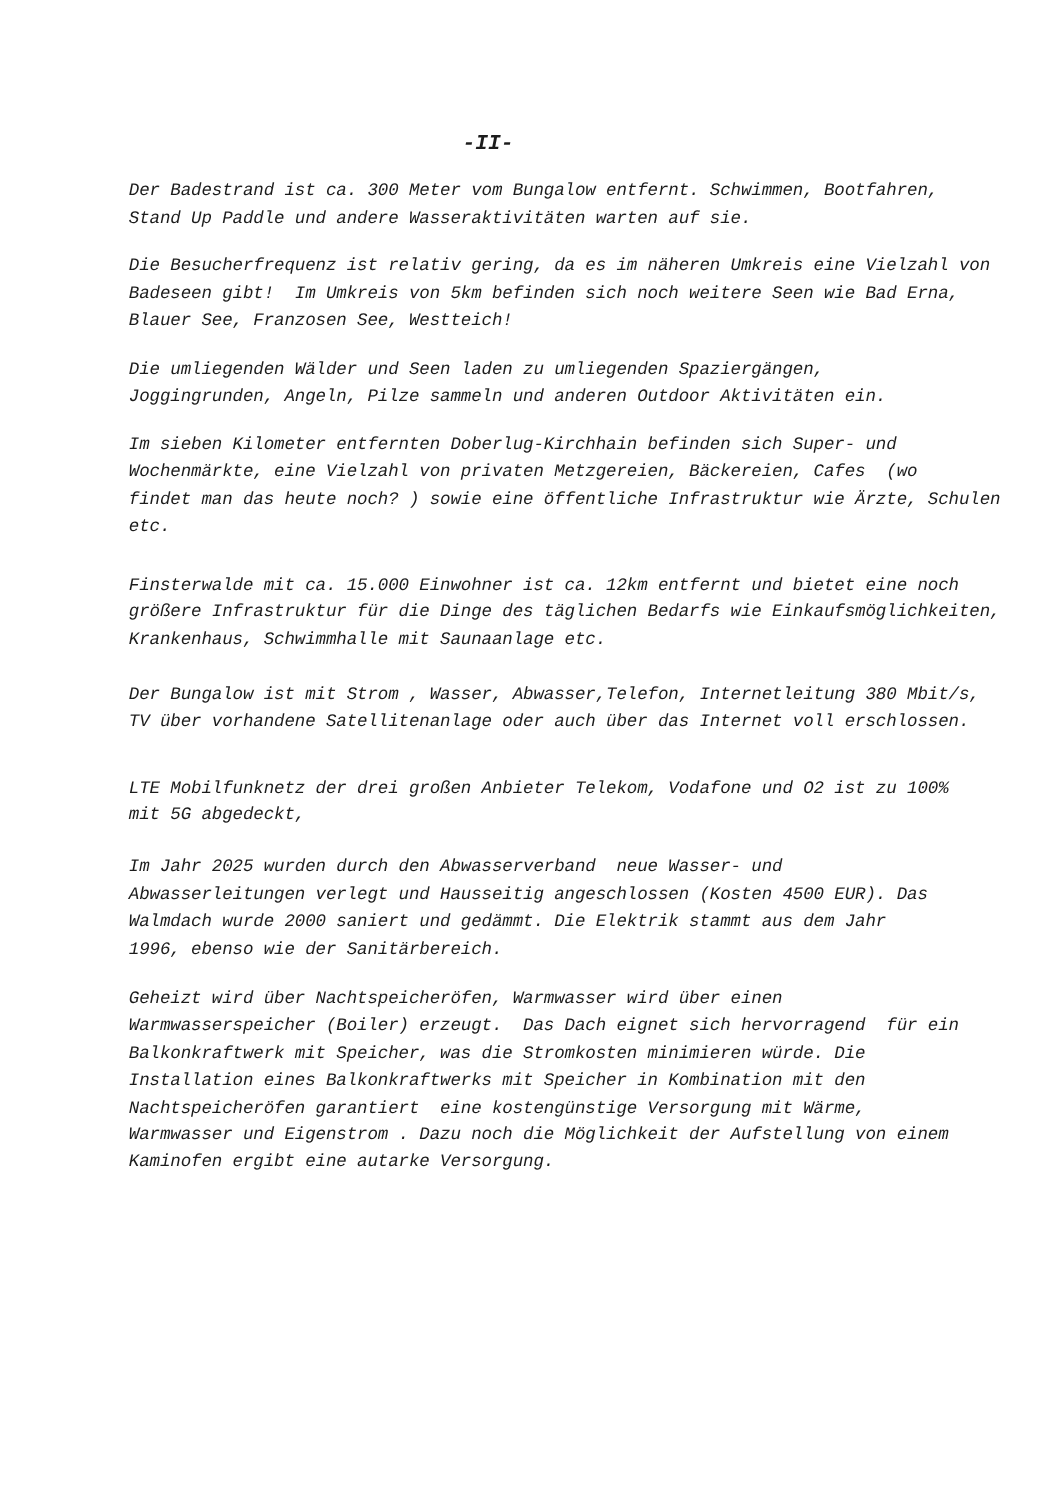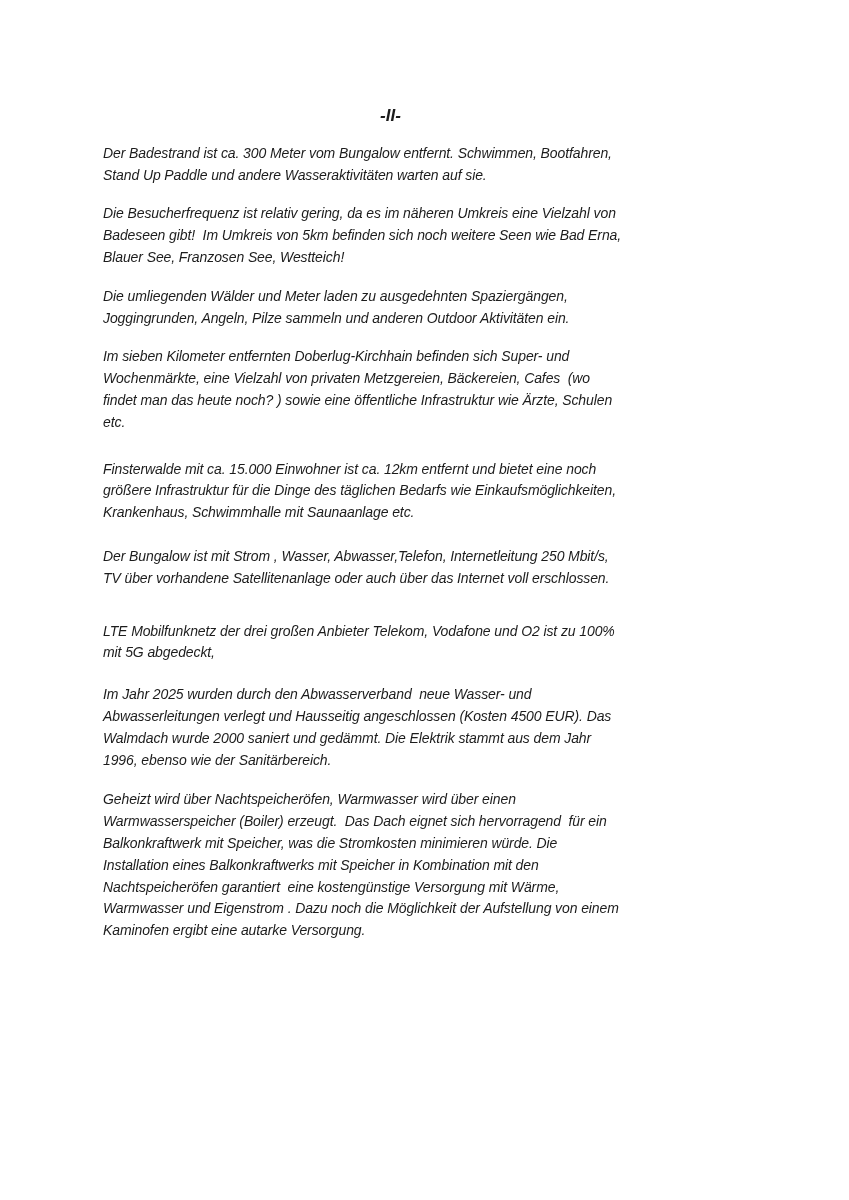--- a/index.html
+++ b/index.html
@@ -10,21 +10,21 @@
     height: 1200px;
     overflow: hidden;
   }
   .page {
     position: relative;
     width: 849px;
     height: 896px;
     background: #ffffff;
     box-sizing: border-box;
     padding: 105px 0 0 103px;
-    font-family: Liberation Sans, sans-serif;
+    font-family: Liberation Mono, monospace;
     font-style: italic;
     color: #1c1c1c;
   }
   .page-number {
     width: 575px;
     text-align: center;
     font-size: 17px;
     line-height: 21.8px;
     font-weight: bold;
     margin-bottom: 16px;
@@ -51,30 +51,30 @@
 <body>
 
 <div class="page">
   <div class="page-number">-II-</div>
   <div>
       <div class="para">Der Badestrand ist ca. 300 Meter vom Bungalow entfernt. Schwimmen, Bootfahren,
 Stand Up Paddle und andere Wasseraktivitäten warten auf sie.</div>
       <div class="para">Die Besucherfrequenz ist relativ gering, da es im näheren Umkreis eine Vielzahl von
 Badeseen gibt!  Im Umkreis von 5km befinden sich noch weitere Seen wie Bad Erna,
 Blauer See, Franzosen See, Westteich!</div>
-      <div class="para">Die umliegenden Wälder und Meter laden zu ausgedehnten Spaziergängen,
+      <div class="para">Die umliegenden Wälder und Seen laden zu umliegenden Spaziergängen,
 Joggingrunden, Angeln, Pilze sammeln und anderen Outdoor Aktivitäten ein.</div>
       <div class="para">Im sieben Kilometer entfernten Doberlug-Kirchhain befinden sich Super- und
 Wochenmärkte, eine Vielzahl von privaten Metzgereien, Bäckereien, Cafes  (wo
 findet man das heute noch? ) sowie eine öffentliche Infrastruktur wie Ärzte, Schulen
 etc.</div>
       <div class="para">Finsterwalde mit ca. 15.000 Einwohner ist ca. 12km entfernt und bietet eine noch
 größere Infrastruktur für die Dinge des täglichen Bedarfs wie Einkaufsmöglichkeiten,
 Krankenhaus, Schwimmhalle mit Saunaanlage etc.</div>
-      <div class="para">Der Bungalow ist mit Strom , Wasser, Abwasser,Telefon, Internetleitung 250 Mbit/s,
+      <div class="para">Der Bungalow ist mit Strom , Wasser, Abwasser,Telefon, Internetleitung 380 Mbit/s,
 TV über vorhandene Satellitenanlage oder auch über das Internet voll erschlossen.</div>
       <div class="para">LTE Mobilfunknetz der drei großen Anbieter Telekom, Vodafone und O2 ist zu 100%
 mit 5G abgedeckt,</div>
       <div class="para">Im Jahr 2025 wurden durch den Abwasserverband  neue Wasser- und
 Abwasserleitungen verlegt und Hausseitig angeschlossen (Kosten 4500 EUR). Das
 Walmdach wurde 2000 saniert und gedämmt. Die Elektrik stammt aus dem Jahr
 1996, ebenso wie der Sanitärbereich.</div>
       <div class="para">Geheizt wird über Nachtspeicheröfen, Warmwasser wird über einen
 Warmwasserspeicher (Boiler) erzeugt.  Das Dach eignet sich hervorragend  für ein
 Balkonkraftwerk mit Speicher, was die Stromkosten minimieren würde. Die

